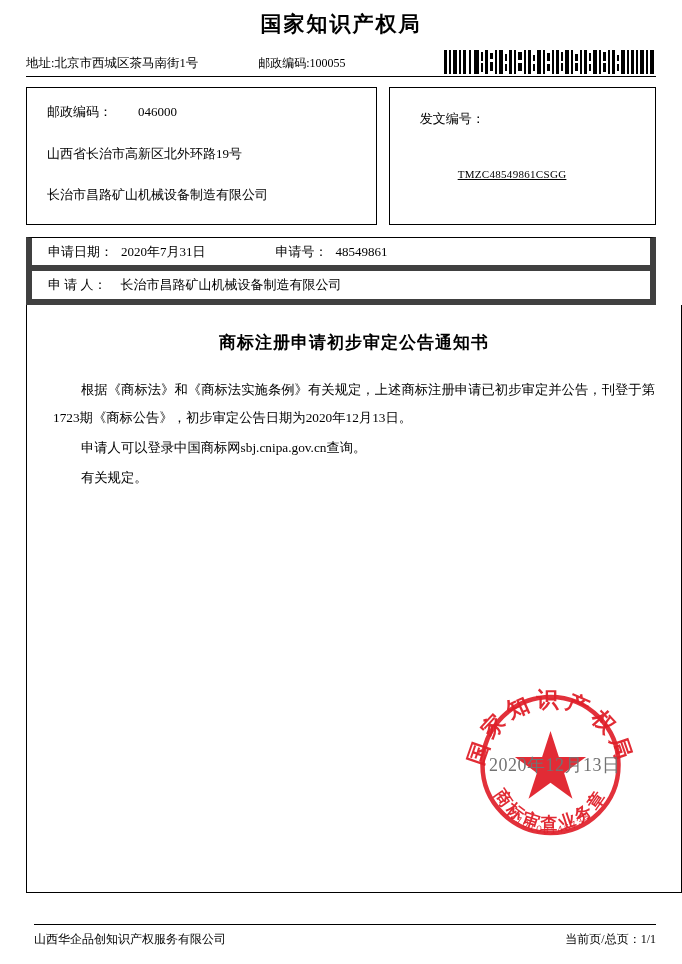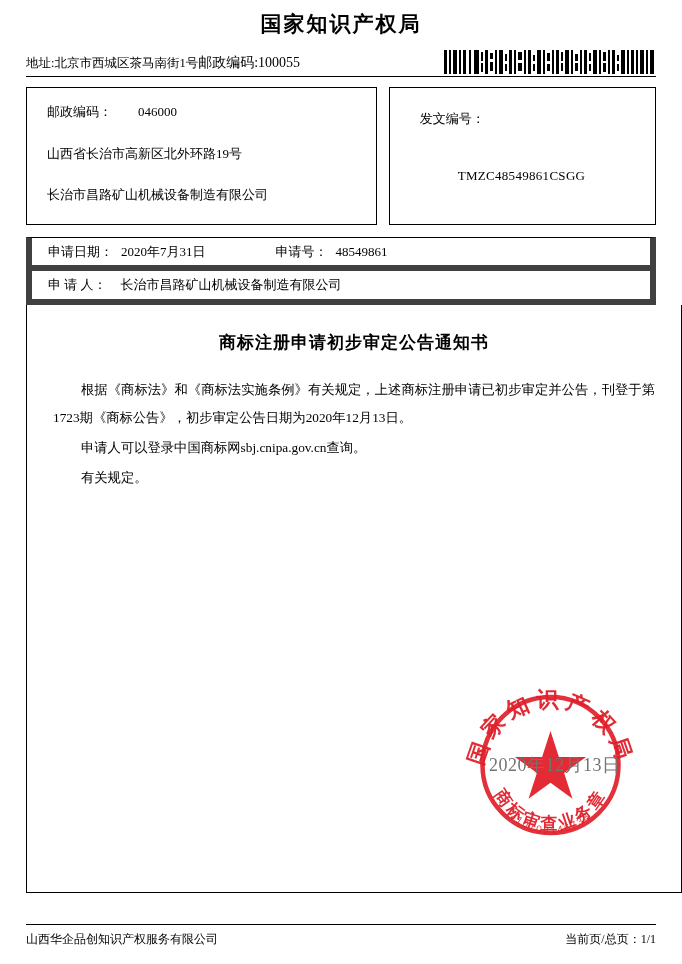--- a/index.html
+++ b/index.html
@@ -38,22 +38,23 @@
     display: flex;
     align-items: flex-end;
     margin-top: 8px;
     height: 26px;
   }
   .addr-left {
     font-size: 12.5px;
     white-space: nowrap;
   }
   .addr-mid {
-    font-size: 14px;
+    font-size: 12px;
     white-space: nowrap;
+    margin-left: 60px;
   }
   .barcode {
     margin-left: auto;
     display: flex;
     align-items: flex-end;
     height: 26px;
     position: relative;
     top: 2px;
   }
   .barcode svg { display:block; }
@@ -82,24 +83,25 @@
     font-size: 13px;
     color: #000;
     line-height: 1.2;
   }
   .box.left .line { margin-bottom: 26px; }
   .zip-label { letter-spacing: 0px; }
   .zip-value { margin-left: 26px; font-family: "Liberation Serif", serif; }
 
   .send-label { font-size: 13px; }
   .send-value {
-    font-size: 13px;
+    font-size: 11px;
     margin-top: 40px;
     margin-left: 38px;
     letter-spacing: 0.3px;
+    text-decoration: underline;
   }
 
   
   .inforow {
     border: 6px solid #404040;
     border-top: 1px solid #000;
     box-sizing: border-box;
     width: 630px;
     height: 34px;
     display: flex;
@@ -156,21 +158,21 @@
     top: 448px;
     font-size: 18px;
     color: #737373;
     z-index: 3;
     letter-spacing: 0.5px;
   }
 
   
   .footer {
     position: absolute;
-    left: 26px;
+    left: 34px;
     right: 26px;
     bottom: 16px;
   }
   .hr-bottom {
     border: 0;
     border-top: 1px solid #000;
     margin: 0 0 6px 0;
   }
   .footer-row {
     display: flex;

